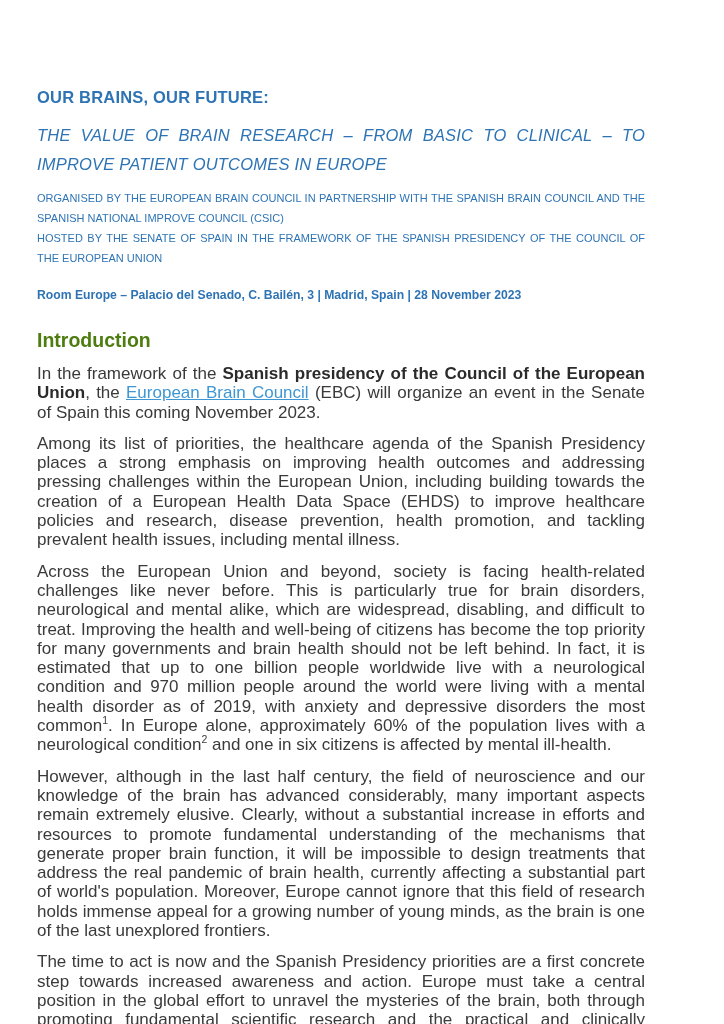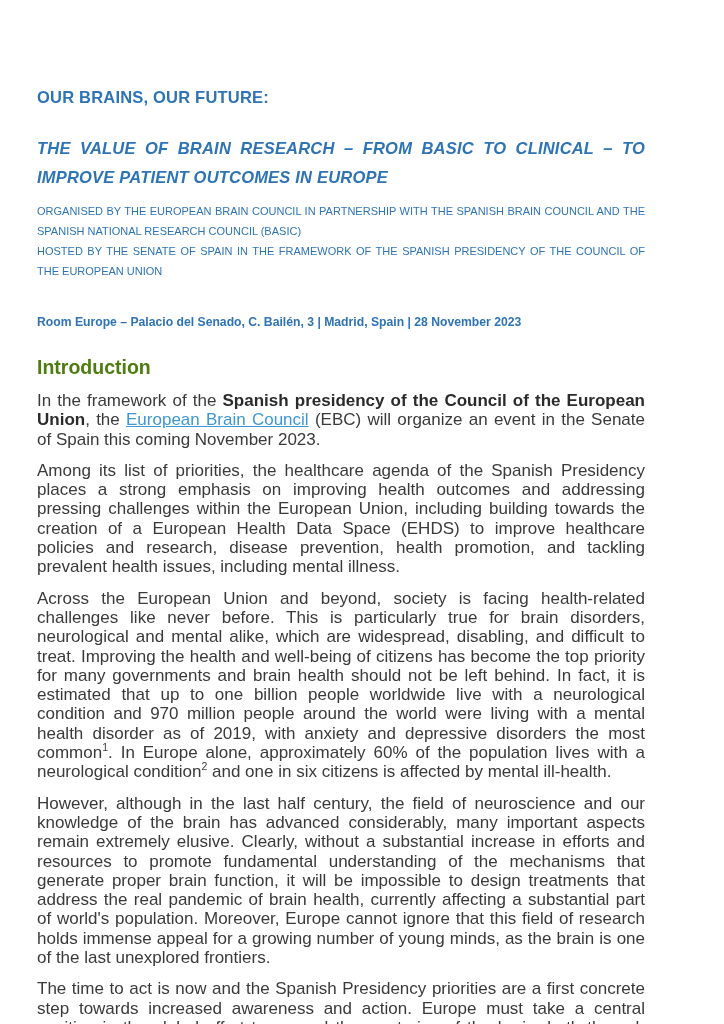--- a/index.html
+++ b/index.html
@@ -17,40 +17,40 @@
   .title1 {
     color: #2E74B5;
     font-size: 16.5px;
     font-weight: bold;
     line-height: 22px;
     letter-spacing: 0.2px;
   }
   .title2 {
     color: #2E74B5;
     font-size: 16.5px;
-    font-weight: bold;
+    font-weight: normal;
     font-style: italic;
     line-height: 29px;
     text-align: justify;
-    margin-top: 26px;
+    margin-top: 13px;
     letter-spacing: 0.2px;
   }
   .meta {
     color: #2E74B5;
     font-size: 11px;
     line-height: 20px;
     text-align: justify;
     margin-top: 9px;
   }
   .meta.host { margin-top: 0; }
   .venue {
     color: #2E74B5;
     font-size: 12.2px;
     font-weight: bold;
-    margin-top: 33px;
+    margin-top: 19px;
     line-height: 16px;
   }
   .section-heading {
     color: #4d7c0f;
     font-size: 19.5px;
     font-weight: bold;
     margin-top: 25px;
     line-height: 24px;
   }
   .body-p {
@@ -88,21 +88,21 @@
 </style>
 </head>
 <body>
 
 <div class="page">
 
   <h1 class="title1">OUR BRAINS, OUR FUTURE:</h1>
 
   <h2 class="title2">THE VALUE OF BRAIN RESEARCH – FROM BASIC TO CLINICAL – TO IMPROVE PATIENT OUTCOMES IN EUROPE</h2>
 
-  <p class="meta">ORGANISED BY THE EUROPEAN BRAIN COUNCIL IN PARTNERSHIP WITH THE SPANISH BRAIN COUNCIL AND THE SPANISH NATIONAL RESEARCH COUNCIL (BASIC)</p>
+  <p class="meta">ORGANISED BY THE EUROPEAN BRAIN COUNCIL IN PARTNERSHIP WITH THE SPANISH BRAIN COUNCIL AND THE SPANISH NATIONAL IMPROVE COUNCIL (CSIC)</p>
 
   <p class="meta host">HOSTED BY THE SENATE OF SPAIN IN THE FRAMEWORK OF THE SPANISH PRESIDENCY OF THE COUNCIL OF THE EUROPEAN UNION</p>
 
   <p class="venue">Room Europe – Palacio del Senado, C. Bailén, 3 | Madrid, Spain | 28 November 2023</p>
 
   <h3 class="section-heading">Introduction</h3>
 
   <p class="body-p"><span>In the framework of the </span><b>Spanish presidency of the Council of the European Union</b><span>, the </span><a class="link">European Brain Council</a><span> (EBC) will organize an event in the Senate of Spain this coming November 2023.</span></p>
 
   <p class="body-p">Among its list of priorities, the healthcare agenda of the Spanish Presidency places a strong emphasis on improving health outcomes and addressing pressing challenges within the European Union, including building towards the creation of a European Health Data Space (EHDS) to improve healthcare policies and research, disease prevention, health promotion, and tackling prevalent health issues, including mental illness.</p>

